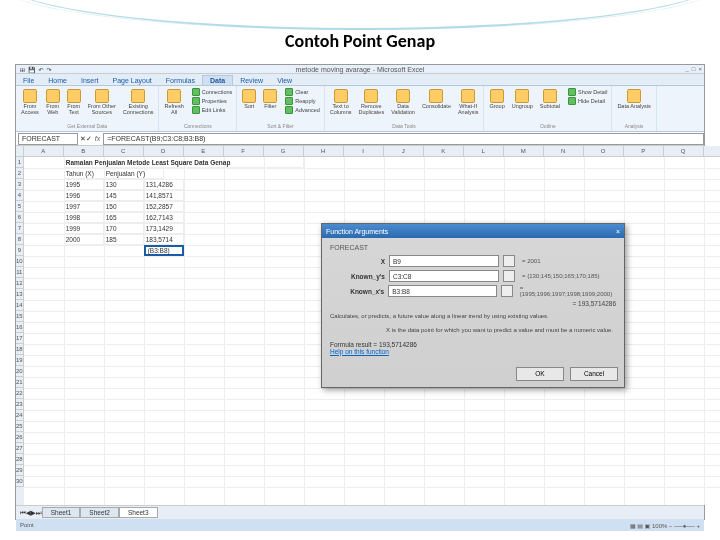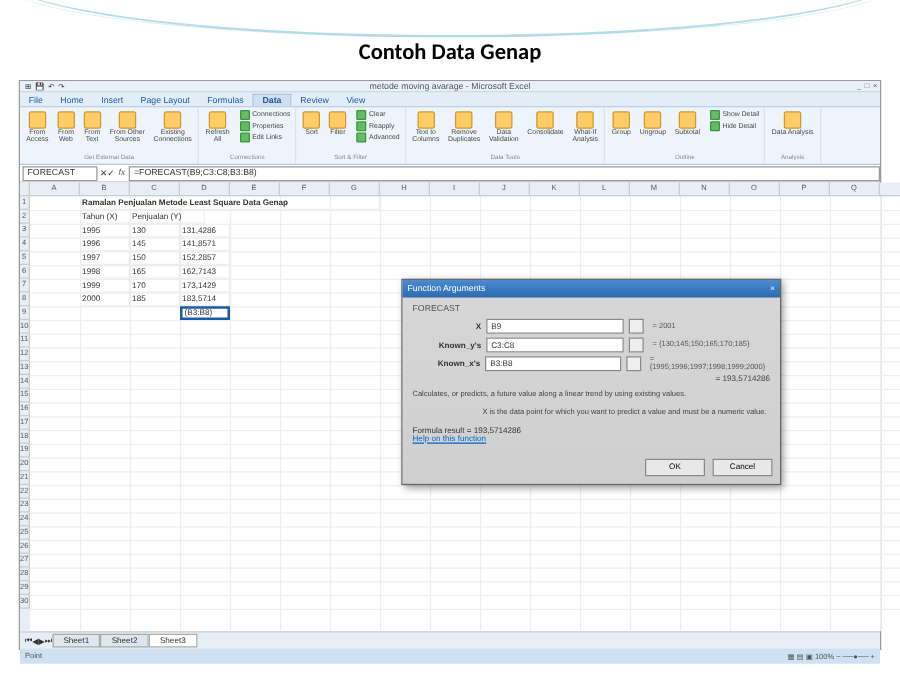--- a/index.html
+++ b/index.html
@@ -61,21 +61,21 @@
 .grid-lines{position:absolute;inset:0;pointer-events:none}
 .grid-lines .hl{position:absolute;left:0;right:0;height:1px;background:#eee}
 .grid-lines .vl{position:absolute;top:0;bottom:0;width:1px;background:#eee}
 </style>
 </head>
 <body>
 
 <div class="slide-bg">
   <div class="swoosh"></div>
     <div class="swoosh2"></div>
-  <div class="title">Contoh Data Genap</div>
+  <div class="title">Contoh Point Genap</div>
 
   <div class="excel">
     <div class="qat">
       <span>⊞</span>
       <span>💾</span>
       <span>↶</span>
       <span>↷</span>
       <div class="title-bar">metode moving avarage - Microsoft Excel</div>
       <div class="win-ctrl">
         <span>_</span>

